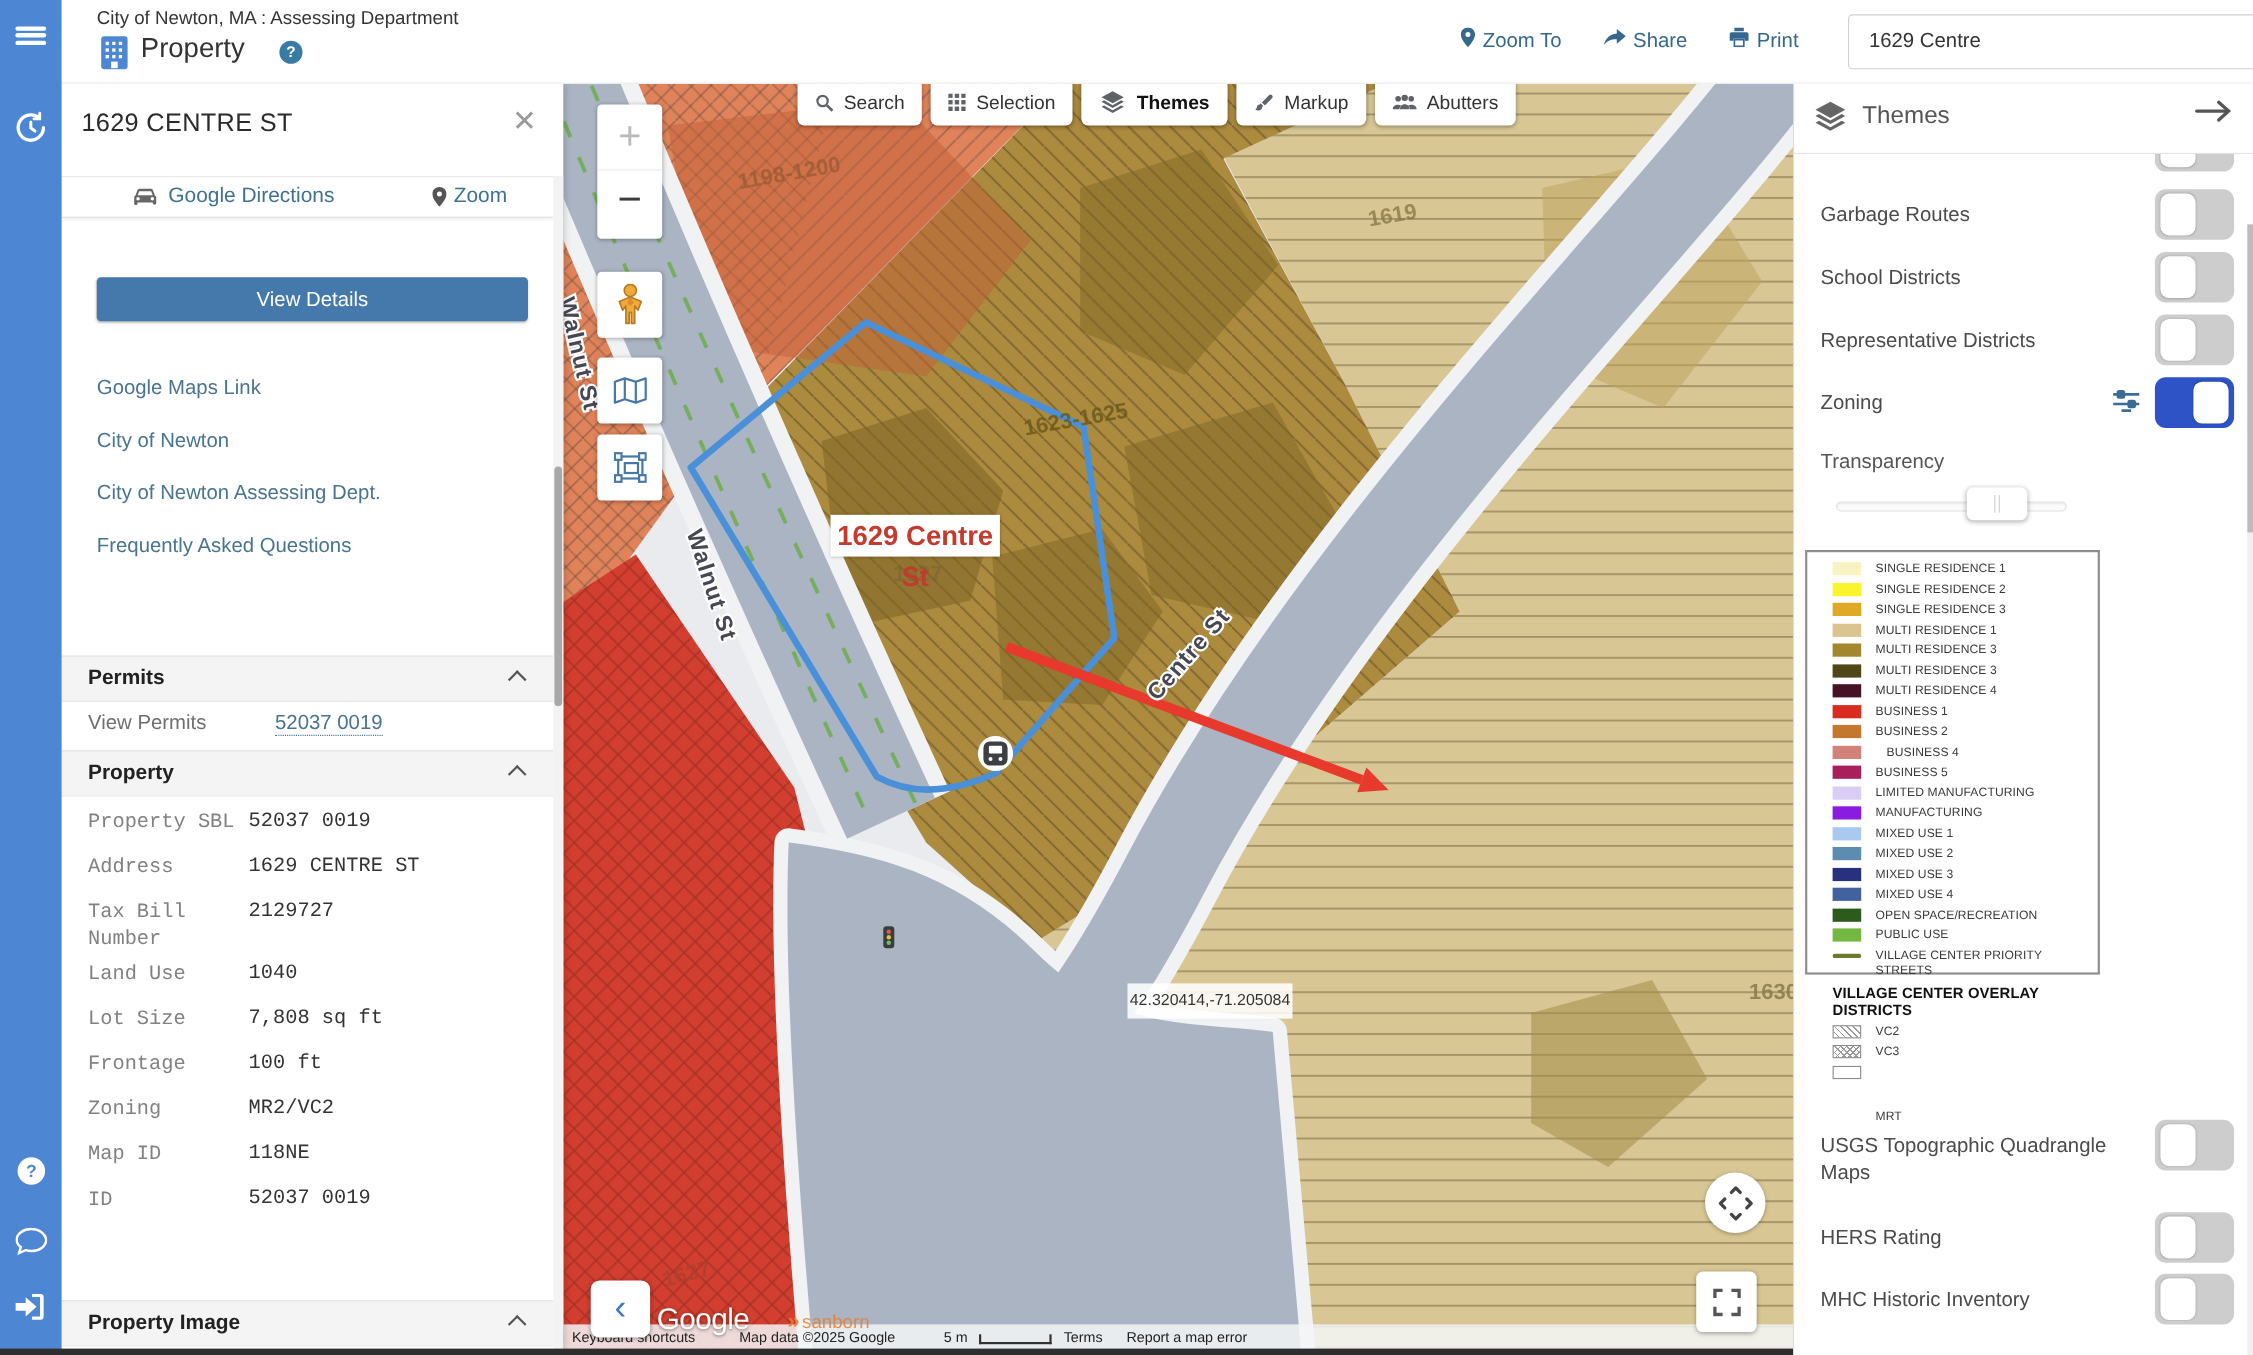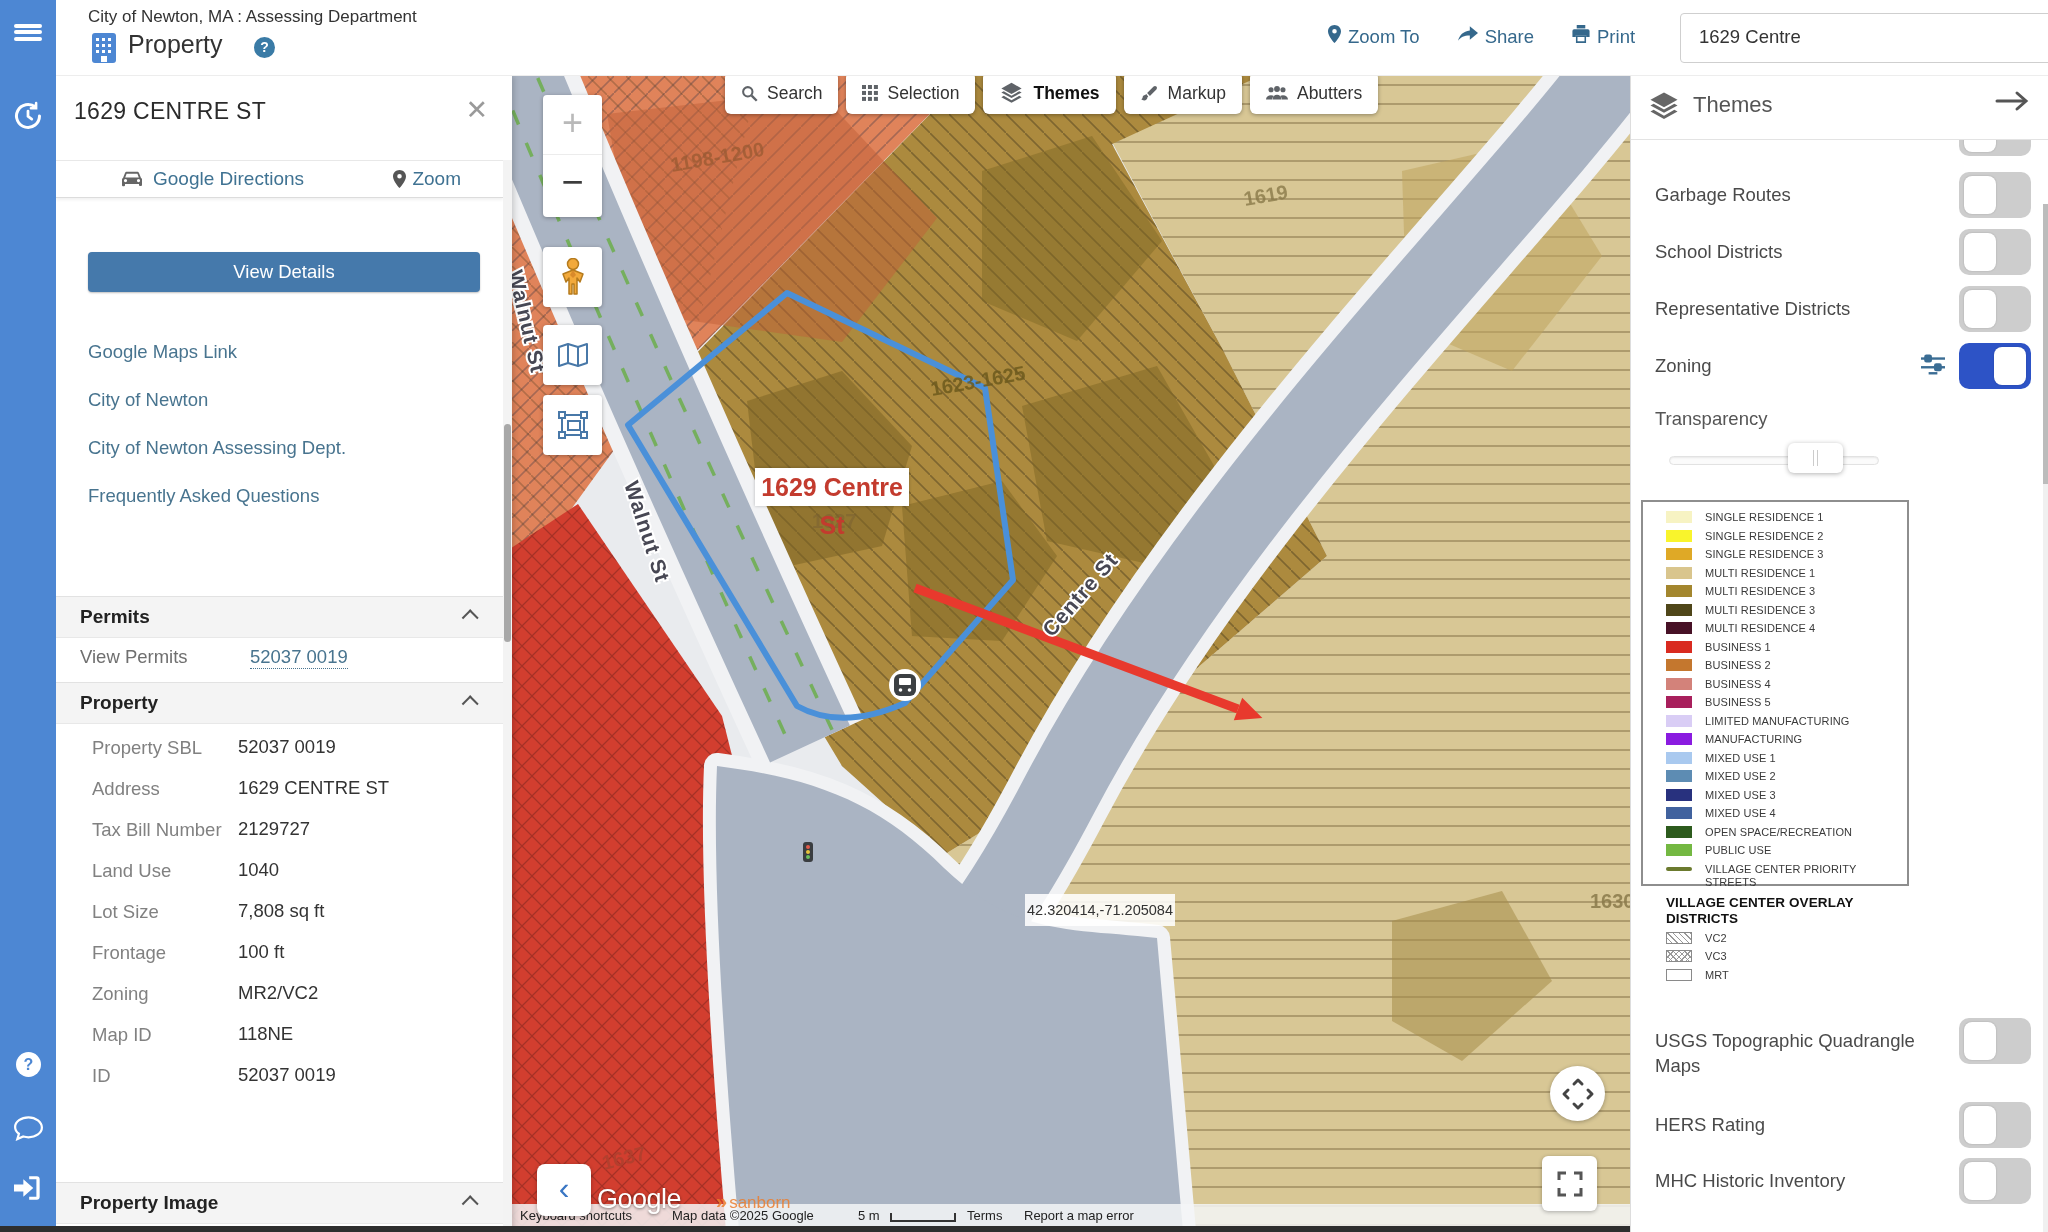--- a/index.html
+++ b/index.html
@@ -34,21 +34,21 @@
   #btn-details { position:absolute; left:32px; top:176px; width:392px; height:40px; background:#4579ab; color:#fff; font-size:18.5px; text-align:center; line-height:40px; border-radius:4px; cursor:pointer; box-shadow:0 1px 2px rgba(0,0,0,.25); }
   #lp-links { position:absolute; left:0; top:252px; width:447px; list-style:none; }
   #lp-links li { height:48px; line-height:48px; padding-left:32px; color:#48748f; font-size:18.5px; cursor:pointer; }
   .sec-hd { position:absolute; left:0; width:447px; height:42px; background:#f4f4f4; border-top:1px solid #e2e2e2; border-bottom:1px solid #e8e8e8; }
   .sec-hd span.t { position:absolute; left:24px; top:9px; font-size:19px; font-weight:bold; color:#222; }
   .sec-hd .chev { position:absolute; right:24px; top:12px; width:12px; height:12px; border-left:2px solid #555; border-top:2px solid #555; transform:rotate(45deg) translateY(4px); }
   #sec-permits { top:520px; } #sec-property { top:606px; } #sec-pimage { top:1106px; }
   #permits-row { position:absolute; left:0; top:560px; width:447px; height:46px; }
   #permits-row .pl { position:absolute; left:24px; top:10px; color:#6f6f6f; font-size:18.5px; }
   #permits-row .pv { position:absolute; left:194px; top:10px; color:#48748f; font-size:18.5px; border-bottom:1.5px dotted #48748f; cursor:pointer; }
-  #prop-rows { position:absolute; left:12px; top:652px; width:447px; }
+  #prop-rows { position:absolute; left:0; top:652px; width:447px;font-family:Liberation Mono, monospace; }
   .prow { display:flex; align-items:flex-start; min-height:41px; }
   .prow .pl { width:170px; padding:8px 0 0 24px; color:#818181; font-size:18.5px; line-height:24px; flex:none; }
   .prow .pv { padding-top:8px; color:#333; font-size:18.5px; }
   .prow.tall { min-height:73px; }
   #lp-scroll { position:absolute; right:0; top:84px; width:9px; height:1072px; background:#f3f3f3; }
   #lp-thumb { position:absolute; right:1px; top:264px; width:7px; height:218px; background:#a8a8a8; border-radius:4px; }
 
   
   #maparea { position:absolute; left:512px; top:76px; width:1118px; height:1156px; background:#e9ebee; overflow:hidden; }
   #mapsvg { position:absolute; left:0; top:0; }
@@ -595,21 +595,21 @@
         <div class="lrow">
           <span class="sw" style="background: rgb(217, 43, 32);"></span>
           <span class="lt" style="max-width: 200px;">BUSINESS 1</span>
         </div>
         <div class="lrow">
           <span class="sw" style="background: rgb(196, 119, 46);"></span>
           <span class="lt" style="max-width: 200px;">BUSINESS 2</span>
         </div>
         <div class="lrow">
           <span class="sw" style="background: rgb(211, 130, 122);"></span>
-          <span class="lt" style="max-width: 200px;">BUSINESS 4</span>
+          <span class="lt" style="max-width: 200px; margin-left: 10px;">BUSINESS 4</span>
         </div>
         <div class="lrow">
           <span class="sw" style="background: rgb(168, 31, 92);"></span>
           <span class="lt" style="max-width: 200px;">BUSINESS 5</span>
         </div>
         <div class="lrow">
           <span class="sw" style="background: rgb(217, 205, 245);"></span>
           <span class="lt" style="max-width: 200px;">LIMITED MANUFACTURING</span>
         </div>
         <div class="lrow">
@@ -650,21 +650,21 @@
         <div class="lrow">
           <span class="sw hatch-diag"></span>
           <span class="lt" style="max-width: 200px;">VC2</span>
         </div>
         <div class="lrow">
           <span class="sw hatch-cross"></span>
           <span class="lt" style="max-width: 200px;">VC3</span>
         </div>
         <div class="lrow">
           <span class="sw hatch-blank"></span>
-          <span class="lt" style="max-width: 200px;">MRT</span>
+          <span class="lt" style="max-width: 200px; margin-top: 40px;">MRT</span>
         </div>
       </div>
     <div id="rp-scroll">
         <div id="rp-thumb"></div>
       </div>
   </div>
 </div>
 
 <div id="bottom-strip"></div>
 

